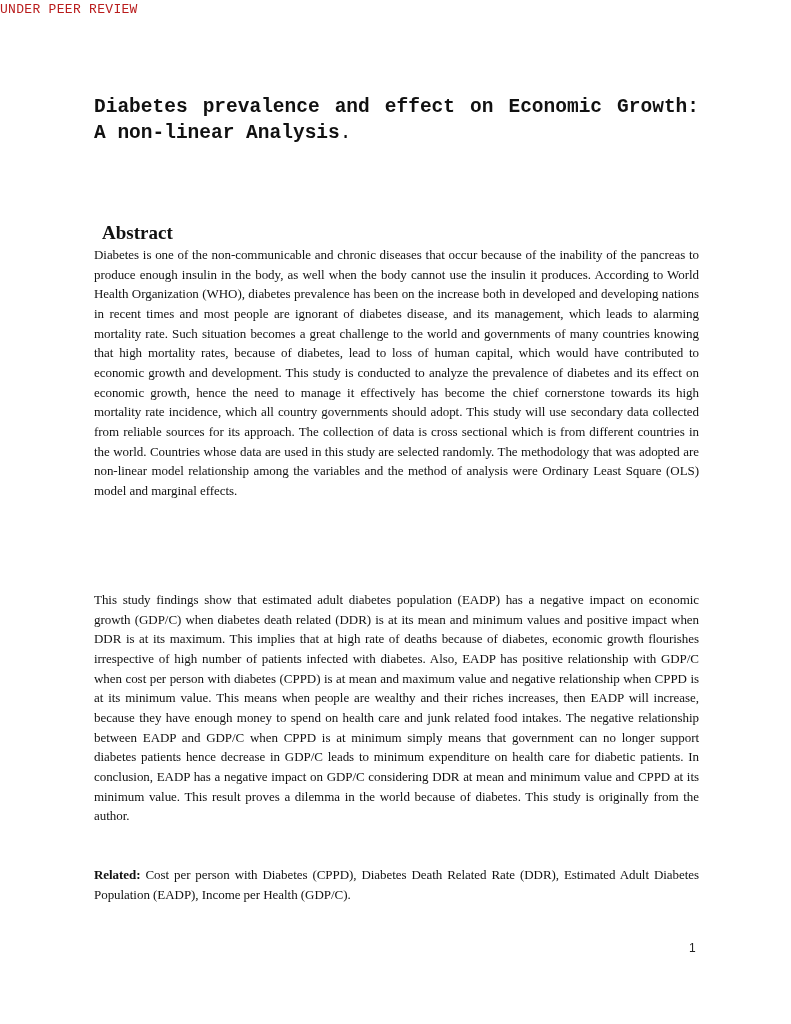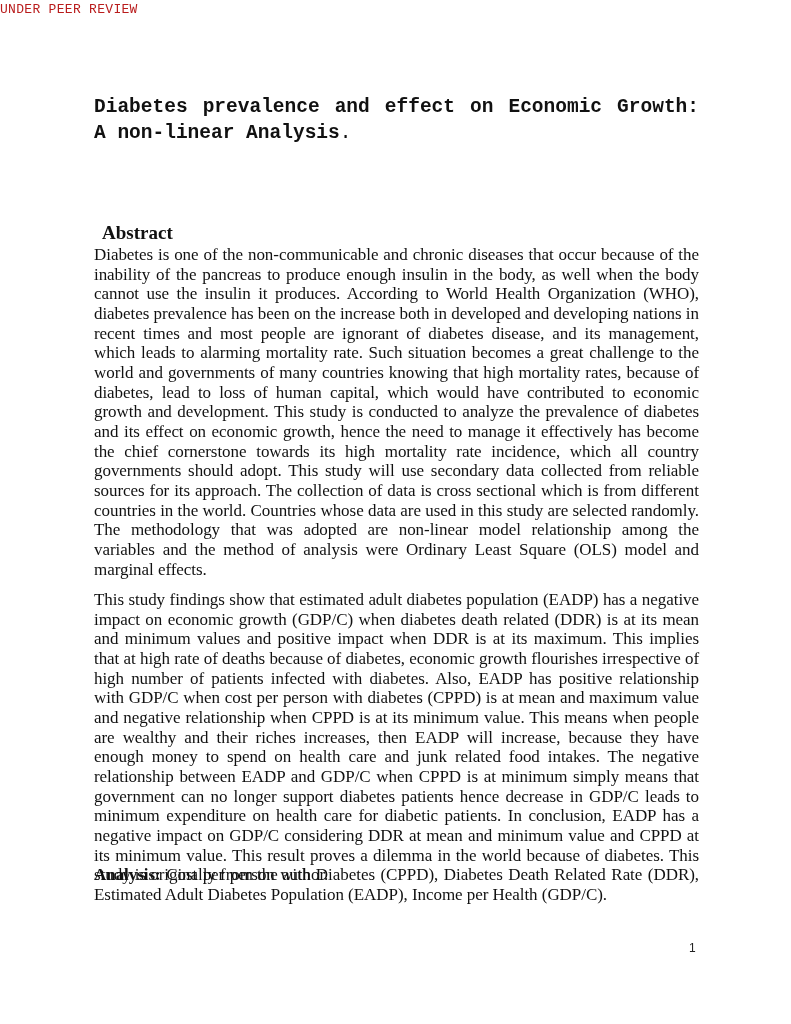--- a/index.html
+++ b/index.html
@@ -16,21 +16,21 @@
       font-size: 19.5px; line-height: 26px; text-align: justify;
       text-align-last: left; margin: 0;
     }
     .title .period { font-weight: normal; }
     .abstract-heading {
       position: absolute; top: 218px; left: 4px;
       font-family: "Liberation Serif", serif; font-weight: bold; font-size: 19px; margin: 4px;
     }
     .para {
       position: absolute; left: 0; width: 605px; margin: 0;
-      font-family: "Liberation Serif", serif; font-size: 17px; line-height: 19.65px;
+      font-family: "Liberation Serif", serif; font-size: 13px; line-height: 19.65px;
       text-align: justify; letter-spacing: -0.05px;
     }
     .p1 { top: 245px; }
     .p2 { top: 590px; }
     .keywords { top: 865px; }
     .keywords .kw-label { font-weight: bold; }
     .page-number {
       position: absolute; left: 689px; top: 941px;
       font-family: "Liberation Sans", sans-serif; font-size: 12px; color: #222;
     }
@@ -42,16 +42,16 @@
 
 <div class="page">
   <h1 class="title"><span>Diabetes prevalence and effect on Economic Growth: A non-linear Analysis</span><span class="period">.</span></h1>
 
   <h2 class="abstract-heading">Abstract</h2>
 
   <p class="para p1">Diabetes is one of the non-communicable and chronic diseases that occur because of the inability of the pancreas to produce enough insulin in the body, as well when the body cannot use the insulin it produces. According to World Health Organization (WHO), diabetes prevalence has been on the increase both in developed and developing nations in recent times and most people are ignorant of diabetes disease, and its management, which leads to alarming mortality rate. Such situation becomes a great challenge to the world and governments of many countries knowing that high mortality rates, because of diabetes, lead to loss of human capital, which would have contributed to economic growth and development. This study is conducted to analyze the prevalence of diabetes and its effect on economic growth, hence the need to manage it effectively has become the chief cornerstone towards its high mortality rate incidence, which all country governments should adopt. This study will use secondary data collected from reliable sources for its approach. The collection of data is cross sectional which is from different countries in the world. Countries whose data are used in this study are selected randomly. The methodology that was adopted are non-linear model relationship among the variables and the method of analysis were Ordinary Least Square (OLS) model and marginal effects.</p>
 
   <p class="para p2">This study findings show that estimated adult diabetes population (EADP) has a negative impact on economic growth (GDP/C) when diabetes death related (DDR) is at its mean and minimum values and positive impact when DDR is at its maximum. This implies that at high rate of deaths because of diabetes, economic growth flourishes irrespective of high number of patients infected with diabetes. Also, EADP has positive relationship with GDP/C when cost per person with diabetes (CPPD) is at mean and maximum value and negative relationship when CPPD is at its minimum value. This means when people are wealthy and their riches increases, then EADP will increase, because they have enough money to spend on health care and junk related food intakes. The negative relationship between EADP and GDP/C when CPPD is at minimum simply means that government can no longer support diabetes patients hence decrease in GDP/C leads to minimum expenditure on health care for diabetic patients. In conclusion, EADP has a negative impact on GDP/C considering DDR at mean and minimum value and CPPD at its minimum value. This result proves a dilemma in the world because of diabetes. This study is originally from the author.</p>
 
-  <p class="para keywords"><span class="kw-label">Analysis:</span><span> Cost per person with Diabetes (CPPD), Diabetes Death Related Rate (DDR), Estimated Adult Diabetes Population (EADP), Income per Health (GDP/C).</span></p>
+  <p class="para keywords"><span class="kw-label">Related:</span><span> Cost per person with Diabetes (CPPD), Diabetes Death Related Rate (DDR), Estimated Adult Diabetes Population (EADP), Income per Health (GDP/C).</span></p>
 </div>
 
 <div class="page-number">1</div>
 
 </body></html>

